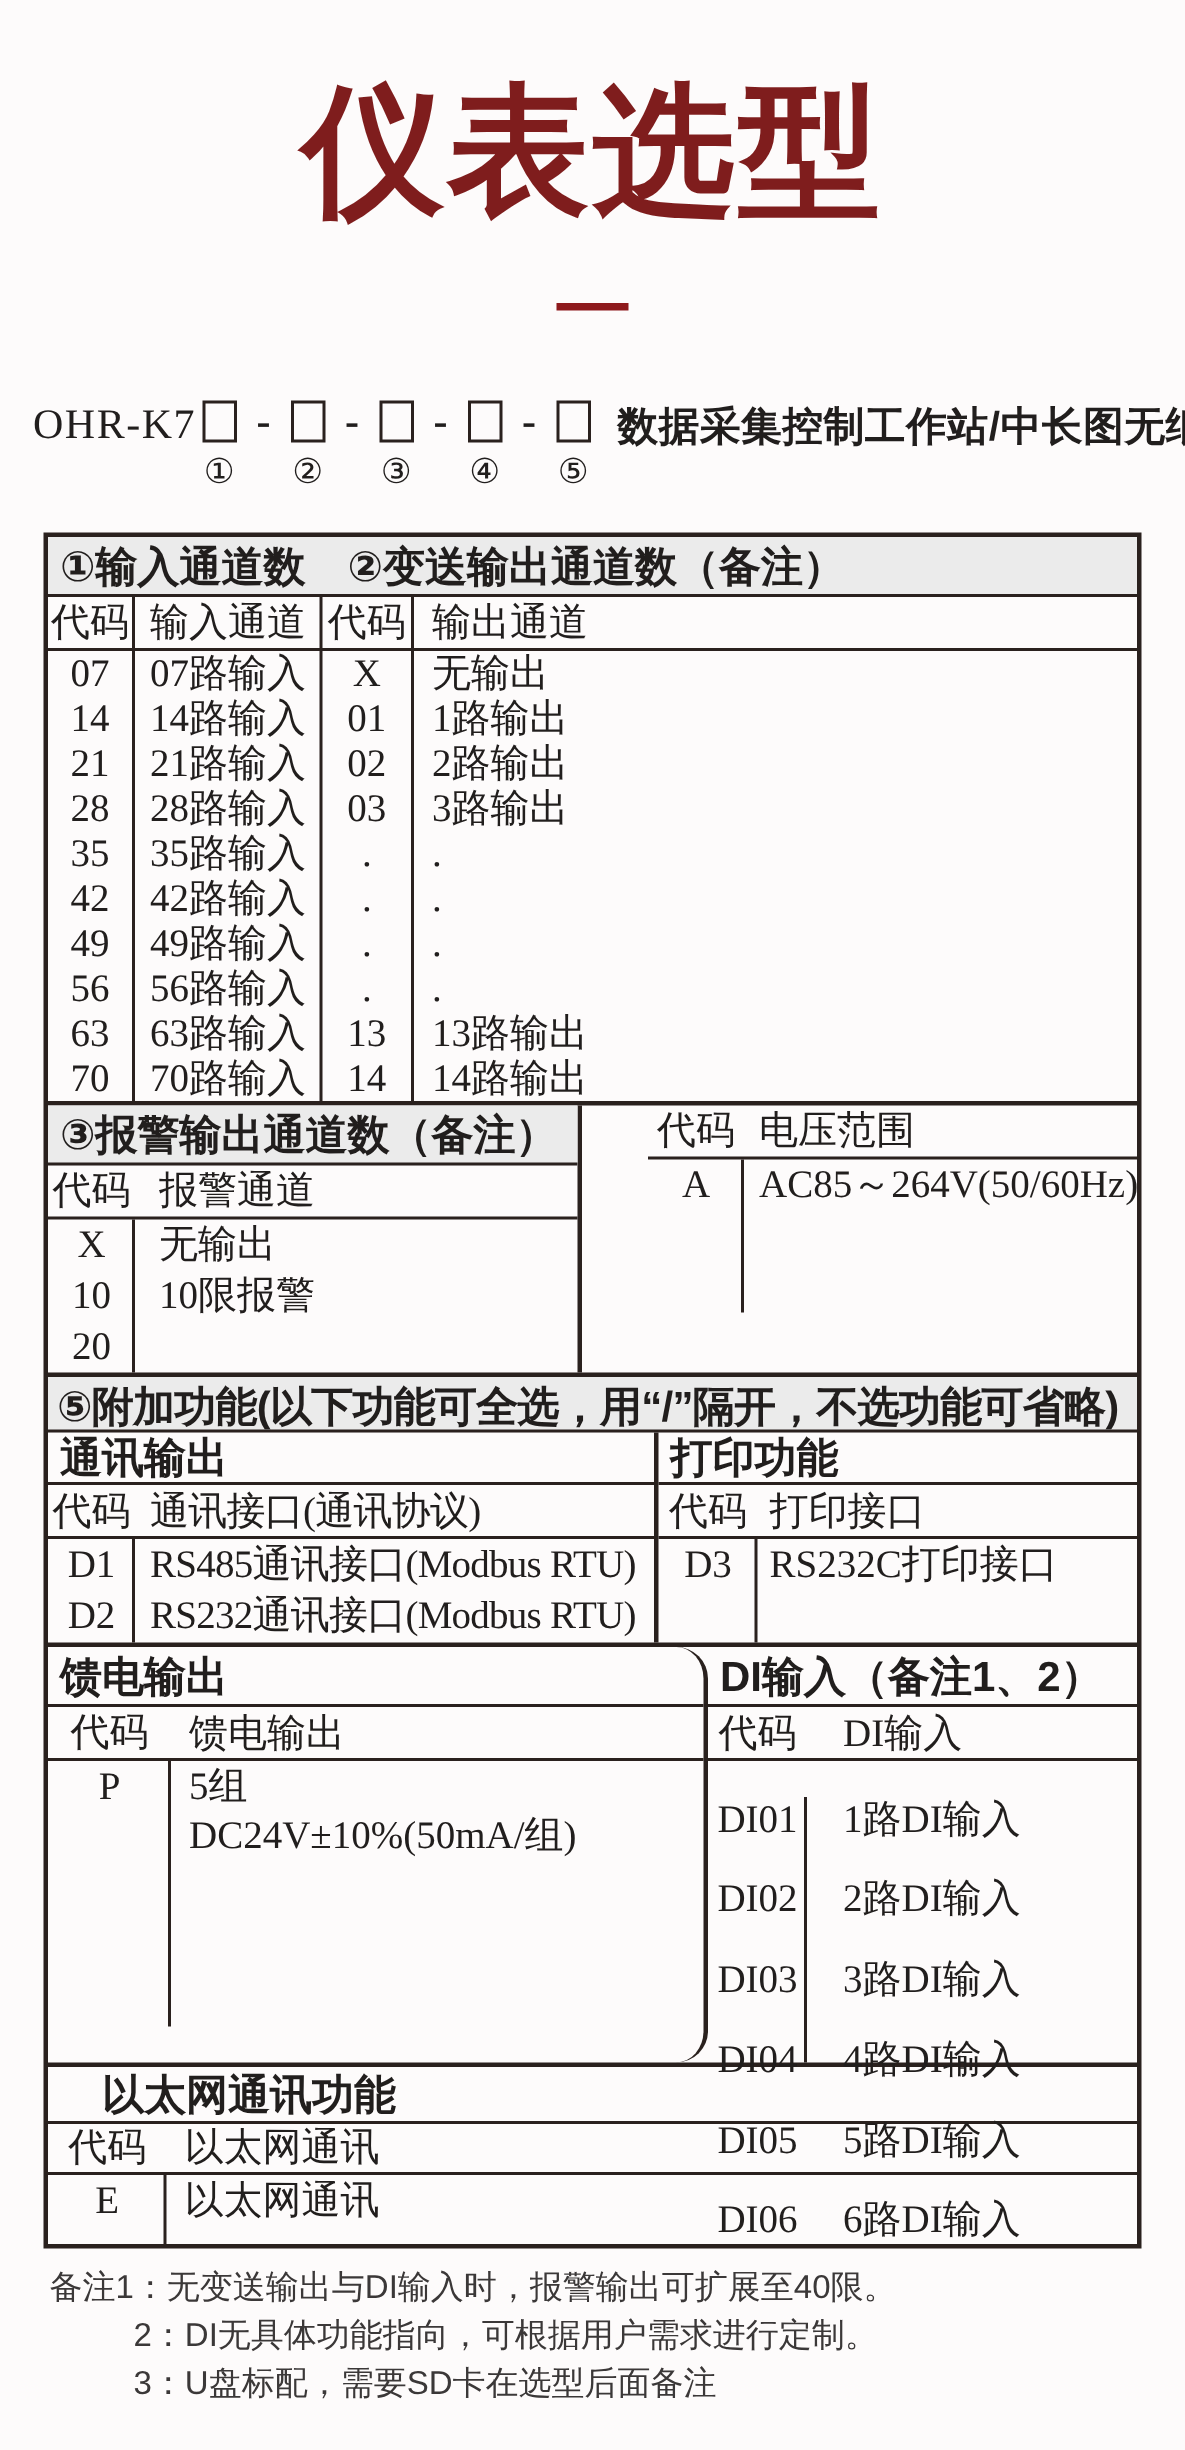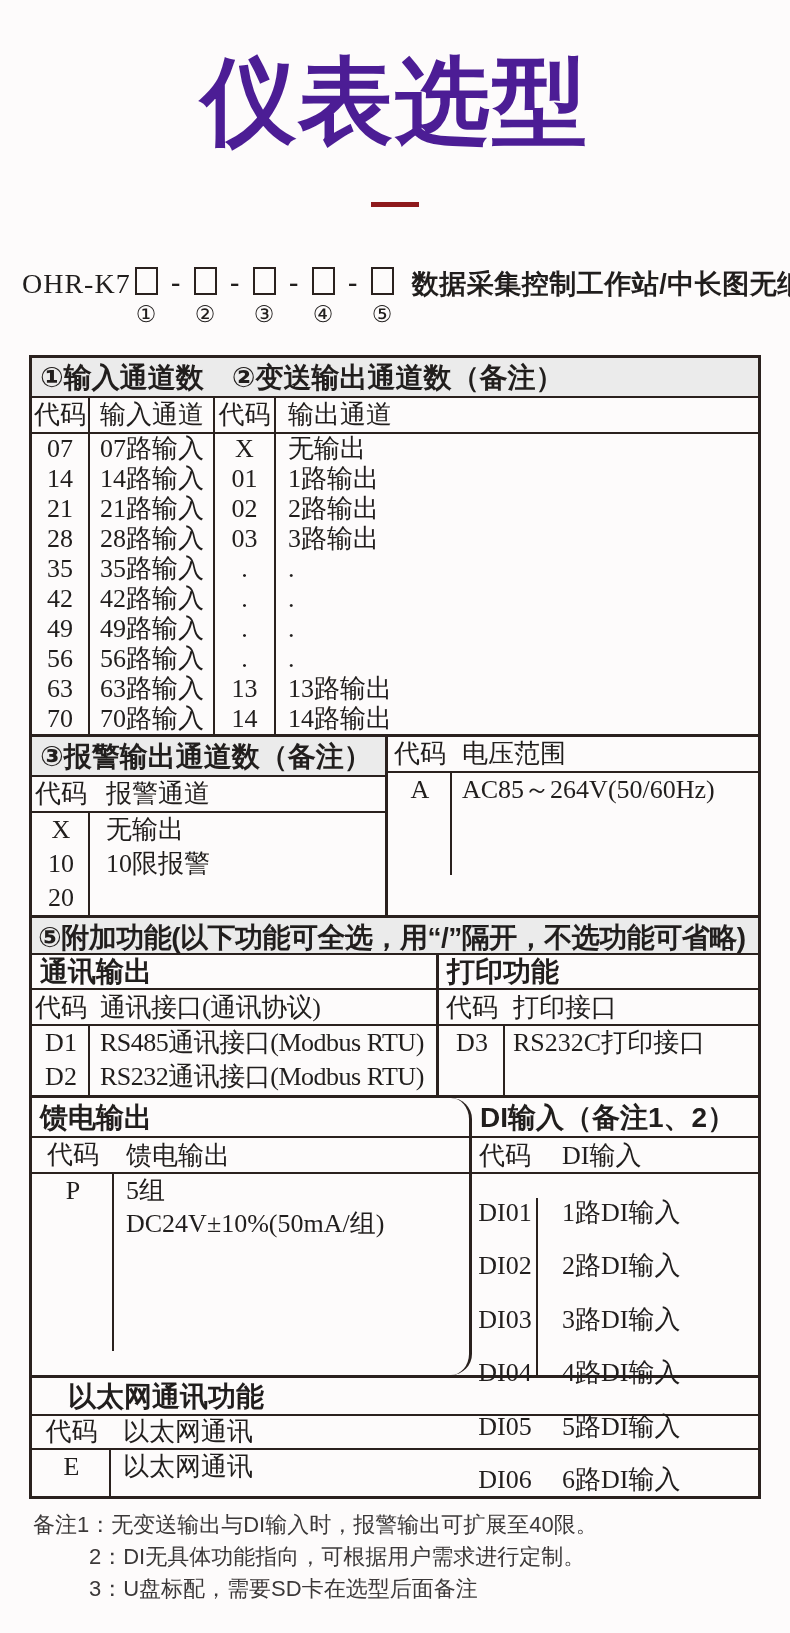--- a/index.html
+++ b/index.html
@@ -13,21 +13,21 @@
   }
   *{box-sizing:border-box;margin:0;padding:0;}
   html,body{width:790px;}
   body{
     width:790px;height:1633px;position:relative;overflow:hidden;
     background:var(--bg);color:var(--txt);font-family:var(--serif);
   }
   
   .page-title{
     margin-top:52px;text-align:center;font-family:var(--sans);
-    font-weight:bold;font-size:95px;line-height:1.05;color:#4c1d95;letter-spacing:2px;
+    font-weight:bold;font-size:95px;line-height:1.05;color:#7f1d1d;letter-spacing:2px;
   }
   .title-underline{width:48px;height:5px;background:var(--red);margin:50px auto 0 auto;}
   
   .model-row{
     display:flex;align-items:flex-start;margin:60px 0 0 22px;
     font-size:28px;line-height:30px;white-space:nowrap;
   }
   .model-prefix{font-family:var(--serif);letter-spacing:1px;padding-top:2px;}
   .box-group{display:flex;flex-direction:column;align-items:center;margin:0 4px;}
   .model-box{width:23px;height:28px;border:2px solid var(--bd);background:transparent;}
@@ -57,21 +57,21 @@
   .darea{position:relative;}
   .darea::before{content:'';position:absolute;top:0;bottom:0;left:var(--divx);width:2px;background:var(--bd);}
   
   .t-io .hrow{height:36px;line-height:34px;}
   .t-io .c0{width:58px;text-align:center;border-right:2px solid var(--bd);}
   .t-io .c1{width:125px;padding-left:10px;border-right:2px solid var(--bd);}
   .t-io .c2{width:61px;text-align:center;border-right:2px solid var(--bd);}
   .t-io .c3{flex:1;padding-left:12px;}
   .rows-io .trow{height:30px;line-height:30px;}
   
-  .split-b{border-top:3px solid var(--bd);}
+  .split-b{border-top:3px solid var(--bd);gap:44px;}
   .split-b .half-l{width:356px;border-right:3px solid var(--bd);}
   .split-b .hrow{height:36px;line-height:34px;}
   .split-b .darea{height:102px;}
   .split-b .trow{height:34px;line-height:34px;}
   .t-alarm{--divx:56px;}
   .t-alarm .c0{width:58px;text-align:center;}
   .t-alarm .c1{flex:1;padding-left:16px;}
   .t-power{--divx:62px;}
   .t-power .c0{width:64px;text-align:center;}
   .t-power .c1{flex:1;padding-left:10px;}

